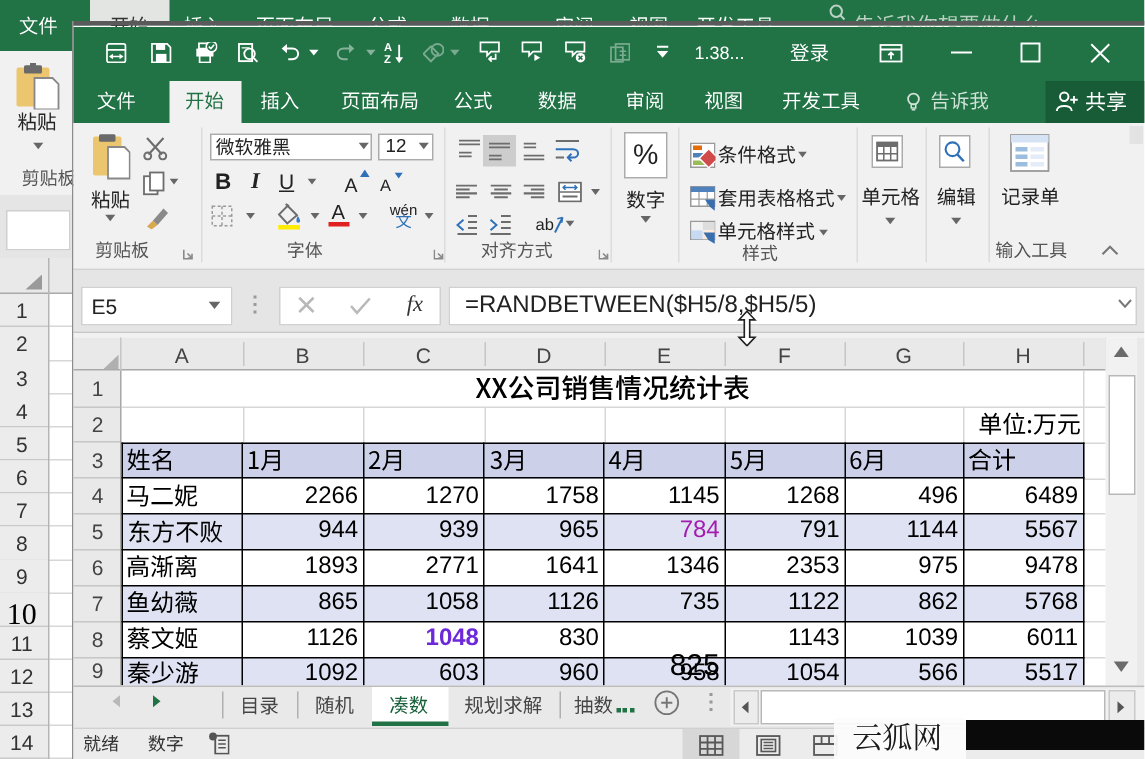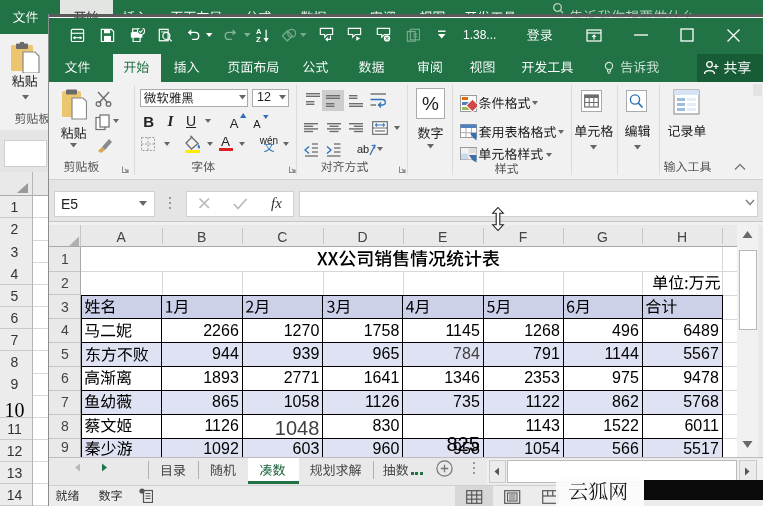--- a/index.html
+++ b/index.html
@@ -561,20 +561,21 @@
 <div style="position:absolute;left:169px;top:207px;width:2px;height:2px;background:#999;"></div>
 <div style="position:absolute;left:186px;top:191px;width:108px;height:25.5px;background:#fff;border:1px solid #d0d0d0;box-sizing:border-box;"></div>
 <svg style="position:absolute;left:198px;top:197px;" width="13" height="13" viewBox="0 0 13 13">
       <path d="M1.5 1.5 L11 11 M11 1.5 L1.5 11" stroke="#b9b9b9" stroke-width="1.7"></path>
     </svg>
 <svg style="position:absolute;left:233px;top:198px;" width="15" height="12" viewBox="0 0 15 12">
       <path d="M1 6 L5 10.5 L13.5 1" fill="none" stroke="#b9b9b9" stroke-width="1.7"></path>
     </svg>
 <div style="position:absolute;left:276.5px;transform:translateX(-50%);top:196px;font-family:Liberation Serif,serif;font-size:15px;font-weight:normal;font-style:italic;color:#333;letter-spacing:0;white-space:pre;line-height:1;">fx</div>
 <div style="position:absolute;left:299px;top:191px;width:459px;height:25.5px;background:#fff;border:1px solid #d0d0d0;box-sizing:border-box;"></div>
+<div style="position:absolute;left:310px;top:195.5px;font-family:Liberation Sans,sans-serif;font-size:16px;font-weight:normal;color:#222;letter-spacing:0;white-space:pre;line-height:1;">=RANDBETWEEN($H5/8,$H5/5)</div>
 <svg style="position:absolute;left:745px;top:199px;" width="10" height="7" viewBox="0 0 10 7">
       <path d="M1 1 L5 5.5 L9 1" fill="none" stroke="#777" stroke-width="1.3"></path>
     </svg>
 <svg style="position:absolute;left:491px;top:207px;z-index:30" width="14" height="24" viewBox="0 0 14 24">
       <path d="M7 0.5 L12.3 6.2 L8.8 6.2 L8.8 17.8 L12.3 17.8 L7 23.5 L1.7 17.8 L5.2 17.8 L5.2 6.2 L1.7 6.2 Z" fill="#fff" stroke="#222" stroke-width="1.1"></path>
     </svg>
 <div style="position:absolute;left:49px;top:221px;width:714px;height:1px;background:#c6c6c6;"></div>
 <div style="position:absolute;left:49px;top:222px;width:714px;height:3px;background:#f1f1f1;"></div>
 <div style="position:absolute;left:49px;top:225px;width:688px;height:22px;background:#e9e9e9;"></div>
 <div style="position:absolute;left:49px;top:247px;width:32px;height:210px;background:#e9e9e9;"></div>
@@ -696,21 +697,21 @@
 <div style="position:absolute;right:283.2px;top:322.5px;font-family:Liberation Sans,sans-serif;font-size:16px;font-weight:normal;color:#000;letter-spacing:0;white-space:pre;line-height:1;">1145</div>
 <div style="position:absolute;right:203.2px;top:322.5px;font-family:Liberation Sans,sans-serif;font-size:16px;font-weight:normal;color:#000;letter-spacing:0;white-space:pre;line-height:1;">1268</div>
 <div style="position:absolute;right:124.2px;top:322.5px;font-family:Liberation Sans,sans-serif;font-size:16px;font-weight:normal;color:#000;letter-spacing:0;white-space:pre;line-height:1;">496</div>
 <div style="position:absolute;right:44.2px;top:322.5px;font-family:Liberation Sans,sans-serif;font-size:16px;font-weight:normal;color:#000;letter-spacing:0;white-space:pre;line-height:1;">6489</div>
 <svg style="position:absolute;left:84.6px;top:345.5px;" width="64.3" height="16.8" viewBox="0.14 -14.54 64.30 16.85">
       <path d="M4.1 -4.2C3.5 -2.7 2.3 -1.2 1.1 -0.2C1.4 0 1.9 0.4 2.2 0.6C3.3 -0.5 4.5 -2.2 5.3 -3.9ZM10.7 -3.7C11.9 -2.4 13.3 -0.7 14 0.4L15 -0.2C14.4 -1.3 12.9 -3 11.6 -4.2ZM1.2 -11.3V-10.2H5.1C4.5 -9 3.9 -8.1 3.6 -7.7C3.1 -7 2.8 -6.5 2.4 -6.4C2.6 -6.1 2.8 -5.5 2.8 -5.2C3 -5.4 3.6 -5.4 4.6 -5.4H8.1V-0.4C8.1 -0.2 8.1 -0.1 7.8 -0.1C7.5 -0.1 6.7 -0.1 5.8 -0.1C5.9 0.2 6.1 0.8 6.2 1.2C7.4 1.2 8.2 1.1 8.7 0.9C9.2 0.7 9.3 0.3 9.3 -0.4V-5.4H14V-6.6H9.3V-9H8.1V-6.6H4.3C5.1 -7.6 5.9 -8.9 6.6 -10.2H14.7V-11.3H7.2C7.5 -11.9 7.7 -12.4 8 -13L6.7 -13.5C6.4 -12.8 6.1 -12 5.7 -11.3Z M23 -13.1C23.5 -12.3 23.9 -11.3 24.1 -10.7H17.1V-9.5H21.5C21.3 -5.8 20.9 -1.7 16.7 0.4C17.1 0.6 17.4 1 17.6 1.3C20.7 -0.3 21.9 -2.9 22.4 -5.8H28.1C27.8 -2.2 27.5 -0.6 27.1 -0.2C26.8 -0 26.6 0 26.3 0C25.9 0 24.7 -0 23.6 -0.1C23.8 0.2 24 0.7 24 1.1C25.1 1.1 26.1 1.2 26.7 1.1C27.3 1.1 27.7 1 28.1 0.5C28.7 -0.1 29 -1.8 29.4 -6.4C29.4 -6.5 29.4 -6.9 29.4 -6.9H22.6C22.7 -7.8 22.7 -8.7 22.8 -9.5H31V-10.7H24.2L25.4 -11.2C25.1 -11.8 24.6 -12.8 24.2 -13.5Z M40.9 -7.6C42.8 -6.4 45.2 -4.5 46.4 -3.2L47.4 -4.2C46.2 -5.4 43.7 -7.2 41.8 -8.4ZM33.1 -12.3V-11.1H40.2C38.6 -8.4 35.9 -5.6 32.7 -4.1C33 -3.8 33.3 -3.3 33.5 -3C35.7 -4.2 37.7 -5.8 39.3 -7.7V1.2H40.6V-9.3C41.1 -9.9 41.4 -10.5 41.8 -11.1H46.9V-12.3Z M51.7 -10.5V-6.2C51.7 -4.1 51.5 -1.2 48.6 0.4C48.9 0.7 49.2 1 49.4 1.3C52.4 -0.7 52.8 -3.8 52.8 -6.2V-10.5ZM52.6 -2C53.3 -1.1 54.2 0.1 54.6 0.9L55.5 0.2C55.1 -0.5 54.2 -1.7 53.5 -2.5ZM49.4 -12.7V-2.9H50.4V-11.6H54.1V-3H55.1V-12.7ZM58 -9.5H61C60.7 -7 60.2 -5.1 59.4 -3.5C58.5 -4.9 57.9 -6.4 57.4 -8.1C57.6 -8.6 57.8 -9.1 58 -9.5ZM57.9 -13.3C57.4 -10.8 56.6 -8.4 55.4 -6.8C55.6 -6.6 56 -6.1 56.1 -5.8C56.4 -6.1 56.6 -6.5 56.8 -6.8C57.3 -5.2 58 -3.7 58.8 -2.5C57.9 -1.2 56.8 -0.3 55.6 0.4C55.8 0.6 56.2 1 56.3 1.3C57.5 0.6 58.6 -0.3 59.4 -1.6C60.4 -0.4 61.4 0.6 62.7 1.2C62.8 1 63.2 0.6 63.4 0.4C62.1 -0.3 61 -1.3 60 -2.5C61 -4.3 61.7 -6.6 62 -9.5H63.2V-10.6H58.3C58.6 -11.4 58.8 -12.2 59 -13.1Z" fill="#000"></path>
     </svg>
 <div style="position:absolute;right:524.2px;top:346.4px;font-family:Liberation Sans,sans-serif;font-size:16px;font-weight:normal;color:#000;letter-spacing:0;white-space:pre;line-height:1;">944</div>
 <div style="position:absolute;right:443.7px;top:346.4px;font-family:Liberation Sans,sans-serif;font-size:16px;font-weight:normal;color:#000;letter-spacing:0;white-space:pre;line-height:1;">939</div>
 <div style="position:absolute;right:363.7px;top:346.4px;font-family:Liberation Sans,sans-serif;font-size:16px;font-weight:normal;color:#000;letter-spacing:0;white-space:pre;line-height:1;">965</div>
-<div style="position:absolute;right:283.2px;top:346.4px;font-family:Liberation Sans,sans-serif;font-size:16px;font-weight:normal;color:#404040;letter-spacing:0;white-space:pre;line-height:1;">784</div>
+<div style="position:absolute;right:283.2px;top:346.4px;font-family:Liberation Sans,sans-serif;font-size:16px;font-weight:normal;color:#a21caf;letter-spacing:0;white-space:pre;line-height:1;">784</div>
 <div style="position:absolute;right:203.2px;top:346.4px;font-family:Liberation Sans,sans-serif;font-size:16px;font-weight:normal;color:#000;letter-spacing:0;white-space:pre;line-height:1;">791</div>
 <div style="position:absolute;right:124.2px;top:346.4px;font-family:Liberation Sans,sans-serif;font-size:16px;font-weight:normal;color:#000;letter-spacing:0;white-space:pre;line-height:1;">1144</div>
 <div style="position:absolute;right:44.2px;top:346.4px;font-family:Liberation Sans,sans-serif;font-size:16px;font-weight:normal;color:#000;letter-spacing:0;white-space:pre;line-height:1;">5567</div>
 <svg style="position:absolute;left:84.4px;top:369.4px;" width="48.1" height="16.9" viewBox="-0.06 -14.55 48.06 16.86">
       <path d="M4.6 -8.9H11.5V-7.5H4.6ZM3.4 -9.8V-6.6H12.8V-9.8ZM7.1 -13.2 7.5 -11.8H0.9V-10.7H15V-11.8H8.8C8.7 -12.3 8.4 -13 8.2 -13.5ZM1.5 -5.7V1.3H2.7V-4.7H13.3V0C13.3 0.2 13.2 0.3 13 0.3C12.8 0.3 12.1 0.3 11.4 0.2C11.5 0.5 11.7 0.9 11.8 1.2C12.8 1.2 13.5 1.2 13.9 1C14.3 0.8 14.5 0.6 14.5 0V-5.7ZM4.5 -3.8V0.3H5.6V-0.5H11.3V-3.8ZM5.6 -2.9H10.2V-1.4H5.6Z M17.3 -12.4C18.2 -11.9 19.3 -11.2 19.9 -10.6L20.6 -11.6C20 -12.1 18.9 -12.8 18 -13.3ZM16.6 -8.1C17.5 -7.6 18.7 -6.9 19.3 -6.5L20 -7.4C19.4 -7.9 18.2 -8.5 17.3 -9ZM16.9 0.4 18 1.1C18.7 -0.4 19.5 -2.4 20.1 -4L19.2 -4.7C18.5 -2.9 17.6 -0.8 16.9 0.4ZM20.8 -5.3C20.9 -5.4 21.4 -5.5 21.9 -5.5H23.1V-3.3C22 -3.1 21 -2.9 20.3 -2.7L20.6 -1.6L23.1 -2.2V1.2H24.1V-2.5L25.9 -3L25.7 -4L24.1 -3.6V-5.5H25.6V-6.6H24.1V-9H23.1V-6.6H21.7C22.1 -7.7 22.5 -9 22.8 -10.4H25.7V-11.5H23C23.1 -12.1 23.2 -12.7 23.3 -13.2L22.2 -13.4C22.1 -12.8 22 -12.1 22 -11.5H20.6V-10.4H21.7C21.5 -9.1 21.2 -8 21.1 -7.6C20.9 -6.9 20.7 -6.4 20.4 -6.3C20.5 -6 20.7 -5.5 20.8 -5.3ZM26.3 -12V-6.7C26.3 -4.1 26.2 -1.6 24.9 0.6C25.2 0.8 25.6 1.1 25.8 1.3C27.2 -1.1 27.4 -3.8 27.4 -6.7V-7.3H29V1.2H30V-7.3H31.3V-8.4H27.4V-11.2C28.6 -11.4 30 -11.7 31 -12.2L30.3 -13.2C29.3 -12.7 27.7 -12.3 26.3 -12Z M38.9 -13.2C39.1 -12.8 39.3 -12.4 39.5 -12H33V-10.9H47V-12H40.7C40.5 -12.4 40.2 -13.1 40 -13.6ZM36.7 -0.4C37.1 -0.5 37.7 -0.6 42.5 -1.1C42.8 -0.8 42.9 -0.5 43.1 -0.3L43.9 -0.9C43.5 -1.6 42.6 -2.7 42 -3.5L41.2 -3L41.9 -2L38 -1.6C38.5 -2.3 39 -3 39.5 -3.7H45.1V0C45.1 0.2 45.1 0.3 44.8 0.3C44.6 0.3 43.7 0.3 42.8 0.3C42.9 0.5 43.1 0.9 43.2 1.2C44.4 1.2 45.2 1.2 45.7 1.1C46.1 0.9 46.3 0.6 46.3 0V-4.8H40.2L40.8 -5.9H45.3V-10.4H44.1V-6.8H35.9V-10.4H34.8V-5.9H39.4C39.2 -5.5 39 -5.1 38.8 -4.8H33.7V1.3H34.9V-3.7H38.2C37.8 -3.1 37.5 -2.6 37.3 -2.4C36.9 -1.9 36.6 -1.6 36.3 -1.5C36.5 -1.2 36.7 -0.6 36.7 -0.4ZM42.1 -10.7C41.6 -10.2 40.9 -9.8 40.2 -9.4C39.3 -9.8 38.4 -10.2 37.6 -10.6L37.1 -10C37.8 -9.7 38.6 -9.3 39.3 -8.9C38.4 -8.4 37.5 -8 36.7 -7.7C36.8 -7.6 37.2 -7.2 37.3 -7C38.2 -7.4 39.2 -7.9 40.2 -8.5C41.2 -8 42 -7.5 42.7 -7.1L43.2 -7.8C42.6 -8.1 41.9 -8.5 41 -9C41.7 -9.4 42.3 -9.8 42.9 -10.3Z" fill="#000"></path>
     </svg>
 <div style="position:absolute;right:524.2px;top:370.3px;font-family:Liberation Sans,sans-serif;font-size:16px;font-weight:normal;color:#000;letter-spacing:0;white-space:pre;line-height:1;">1893</div>
 <div style="position:absolute;right:443.7px;top:370.3px;font-family:Liberation Sans,sans-serif;font-size:16px;font-weight:normal;color:#000;letter-spacing:0;white-space:pre;line-height:1;">2771</div>
 <div style="position:absolute;right:363.7px;top:370.3px;font-family:Liberation Sans,sans-serif;font-size:16px;font-weight:normal;color:#000;letter-spacing:0;white-space:pre;line-height:1;">1641</div>
 <div style="position:absolute;right:283.2px;top:370.3px;font-family:Liberation Sans,sans-serif;font-size:16px;font-weight:normal;color:#000;letter-spacing:0;white-space:pre;line-height:1;">1346</div>
@@ -724,25 +725,25 @@
 <div style="position:absolute;right:443.7px;top:394.2px;font-family:Liberation Sans,sans-serif;font-size:16px;font-weight:normal;color:#000;letter-spacing:0;white-space:pre;line-height:1;">1058</div>
 <div style="position:absolute;right:363.7px;top:394.2px;font-family:Liberation Sans,sans-serif;font-size:16px;font-weight:normal;color:#000;letter-spacing:0;white-space:pre;line-height:1;">1126</div>
 <div style="position:absolute;right:283.2px;top:394.2px;font-family:Liberation Sans,sans-serif;font-size:16px;font-weight:normal;color:#000;letter-spacing:0;white-space:pre;line-height:1;">735</div>
 <div style="position:absolute;right:203.2px;top:394.2px;font-family:Liberation Sans,sans-serif;font-size:16px;font-weight:normal;color:#000;letter-spacing:0;white-space:pre;line-height:1;">1122</div>
 <div style="position:absolute;right:124.2px;top:394.2px;font-family:Liberation Sans,sans-serif;font-size:16px;font-weight:normal;color:#000;letter-spacing:0;white-space:pre;line-height:1;">862</div>
 <div style="position:absolute;right:44.2px;top:394.2px;font-family:Liberation Sans,sans-serif;font-size:16px;font-weight:normal;color:#000;letter-spacing:0;white-space:pre;line-height:1;">5768</div>
 <svg style="position:absolute;left:84.1px;top:417.1px;" width="48.7" height="16.8" viewBox="-0.42 -14.55 48.67 16.83">
       <path d="M4.6 -2.2C3.9 -1.3 2.5 -0.4 1.2 0.2C1.5 0.4 1.9 0.8 2.1 1C3.4 0.4 4.9 -0.7 5.8 -1.8ZM10.1 -1.6C11.4 -0.9 12.9 0.3 13.7 1L14.6 0.3C13.8 -0.4 12.2 -1.5 11 -2.3ZM9 -10.3 8 -10C8.6 -8.4 9.6 -6.9 10.7 -5.8H5.6C6.6 -6.8 7.5 -7.9 8 -9.3L7.3 -9.6L7.1 -9.6H4.5L4.9 -10.2H5.9V-11.3H10.1V-10.2H11.2V-11.3H15.1V-12.3H11.2V-13.4H10.1V-12.3H5.9V-13.4H4.7V-12.3H0.9V-11.3H4.7V-10.4L3.9 -10.5C3.3 -9.5 2.2 -8.3 0.6 -7.4C0.8 -7.2 1.2 -6.9 1.3 -6.7C2.3 -7.3 3.1 -8 3.8 -8.7H6.6C6.3 -8.3 6 -7.8 5.6 -7.4C5.2 -7.7 4.6 -8.1 4 -8.3L3.5 -7.8C4 -7.5 4.6 -7.1 5 -6.7C4.8 -6.5 4.5 -6.3 4.3 -6.1C3.8 -6.4 3.2 -6.9 2.7 -7.2L2 -6.7C2.6 -6.4 3.1 -5.9 3.6 -5.5C2.6 -4.9 1.6 -4.4 0.6 -4.1C0.8 -3.9 1.1 -3.5 1.2 -3.2C2.6 -3.7 4 -4.4 5.2 -5.4V-4.8H10.9V-5.6C11.9 -4.7 13.1 -4 14.5 -3.6C14.6 -3.9 14.9 -4.3 15.2 -4.6C14 -4.9 12.8 -5.5 11.9 -6.2C12.8 -7 13.7 -8.1 14.3 -9.1L13.6 -9.6L13.4 -9.5H9.3ZM12.8 -8.6C12.3 -8 11.8 -7.3 11.2 -6.8C10.7 -7.4 10.2 -8 9.8 -8.6ZM2.4 -3.7V-2.7H7.4V0C7.4 0.2 7.4 0.2 7.2 0.3C6.9 0.3 6.2 0.3 5.4 0.2C5.6 0.5 5.8 1 5.8 1.3C6.9 1.3 7.6 1.3 8.1 1.1C8.5 0.9 8.6 0.7 8.6 0V-2.7H13.6V-3.7Z M22.8 -13.2C23.2 -12.4 23.8 -11.3 24 -10.7L25.3 -11.1C25.1 -11.7 24.5 -12.8 24 -13.6ZM16.8 -10.6V-9.4H19.3C20.2 -7 21.5 -4.9 23.2 -3.2C21.4 -1.7 19.2 -0.6 16.6 0.1C16.8 0.4 17.2 1 17.3 1.2C20 0.4 22.2 -0.8 24 -2.3C25.8 -0.7 28 0.4 30.6 1.2C30.8 0.8 31.2 0.3 31.5 0.1C28.9 -0.6 26.7 -1.7 25 -3.2C26.6 -4.9 27.8 -6.9 28.7 -9.4H31.3V-10.6ZM24.1 -4C22.6 -5.6 21.4 -7.4 20.5 -9.4H27.4C26.6 -7.3 25.5 -5.5 24.1 -4Z M42.3 -7.8H45.2V-4.7H42.3ZM41.3 -8.7V-3.7H43.3V-0.6H40.2V-11.5H43.2V-8.7ZM47 -12.6H39.1V0.4H47.2V-0.6H44.4V-3.7H46.3V-8.7H44.3V-11.5H47ZM37.1 -9C36.9 -6.8 36.5 -5 35.9 -3.5C35.3 -4 34.8 -4.4 34.3 -4.7C34.6 -6 34.9 -7.5 35.2 -9ZM33 -4.3C33.8 -3.8 34.6 -3.2 35.4 -2.5C34.7 -1.2 33.7 -0.3 32.6 0.3C32.8 0.5 33.1 1 33.3 1.3C34.5 0.6 35.5 -0.4 36.2 -1.7C36.8 -1.1 37.3 -0.6 37.6 -0.2L38.4 -1C38 -1.6 37.5 -2.2 36.8 -2.8C37.6 -4.6 38 -6.9 38.2 -10.1L37.5 -10.2L37.3 -10.1H35.4C35.6 -11.3 35.7 -12.4 35.8 -13.4L34.7 -13.5C34.6 -12.4 34.4 -11.3 34.3 -10.1H32.8V-9H34.1C33.7 -7.2 33.4 -5.5 33 -4.3Z" fill="#000"></path>
     </svg>
 <div style="position:absolute;right:524.2px;top:418px;font-family:Liberation Sans,sans-serif;font-size:16px;font-weight:normal;color:#000;letter-spacing:0;white-space:pre;line-height:1;">1126</div>
-<div style="position:absolute;right:443.7px;top:418px;font-family:Liberation Sans,sans-serif;font-size:20px;font-weight:normal;color:#404040;letter-spacing:0;white-space:pre;line-height:1;">1048</div>
+<div style="position:absolute;right:443.7px;top:418px;font-family:Liberation Sans,sans-serif;font-size:16px;font-weight:bold;color:#6d28d9;letter-spacing:0;white-space:pre;line-height:1;">1048</div>
 <div style="position:absolute;right:363.7px;top:418px;font-family:Liberation Sans,sans-serif;font-size:16px;font-weight:normal;color:#000;letter-spacing:0;white-space:pre;line-height:1;">830</div>
 <div style="position:absolute;right:283.2px;top:434px;font-family:Liberation Sans, sans-serif;font-size:20px;font-weight:normal;color:#000;letter-spacing:0;white-space:pre;line-height:1;">825</div>
 <div style="position:absolute;right:203.2px;top:418px;font-family:Liberation Sans,sans-serif;font-size:16px;font-weight:normal;color:#000;letter-spacing:0;white-space:pre;line-height:1;">1143</div>
-<div style="position:absolute;right:124.2px;top:418px;font-family:Liberation Sans,sans-serif;font-size:16px;font-weight:normal;color:#000;letter-spacing:0;white-space:pre;line-height:1;">1522</div>
+<div style="position:absolute;right:124.2px;top:418px;font-family:Liberation Sans,sans-serif;font-size:16px;font-weight:normal;color:#000;letter-spacing:0;white-space:pre;line-height:1;">1039</div>
 <div style="position:absolute;right:44.2px;top:418px;font-family:Liberation Sans,sans-serif;font-size:16px;font-weight:normal;color:#000;letter-spacing:0;white-space:pre;line-height:1;">6011</div>
 <svg style="position:absolute;left:83.9px;top:439.7px;" width="49.0" height="16.7" viewBox="-0.57 -14.46 48.96 16.74">
       <path d="M7.5 -13.4C7.4 -13 7.3 -12.5 7.2 -12H1.7V-11H6.9C6.7 -10.6 6.6 -10.3 6.4 -9.9H2.5V-8.9H5.9C5.7 -8.5 5.4 -8.2 5.2 -7.8H0.8V-6.8H4.3C3.3 -5.6 2 -4.6 0.4 -3.8C0.7 -3.6 1.1 -3.2 1.2 -2.9C2.4 -3.5 3.5 -4.3 4.5 -5.2C4.6 -5 4.7 -4.7 4.7 -4.4C5.6 -4.5 6.5 -4.5 7.4 -4.6V-3.4H2.9V-2.4H6.5C5.2 -1.3 3.3 -0.3 1.5 0.2C1.7 0.4 2.1 0.9 2.3 1.2C4 0.6 6 -0.5 7.4 -1.9V1.3H8.6V-2C10.2 -1 12.1 0.3 13.2 1.1L13.9 0.2C12.9 -0.5 11.2 -1.6 9.7 -2.4H13.1V-3.4H8.6V-4.8C9.5 -4.9 10.3 -5.1 11 -5.2L10.3 -6.1C8.9 -5.7 6.6 -5.5 4.5 -5.3C5 -5.8 5.4 -6.3 5.8 -6.8H10.2C11.3 -5.3 13 -3.8 14.7 -3C14.9 -3.3 15.2 -3.6 15.5 -3.9C14.1 -4.5 12.6 -5.6 11.6 -6.8H15.2V-7.8H6.5C6.8 -8.2 7 -8.5 7.2 -8.9H13.6V-9.9H7.7C7.8 -10.3 8 -10.6 8.1 -11H14.4V-12H8.4C8.5 -12.4 8.7 -12.9 8.7 -13.3Z M19.6 -10.9C19 -9.1 17.9 -7.1 16.8 -5.9C17.2 -5.7 17.7 -5.4 17.9 -5.3C18.9 -6.6 20 -8.7 20.8 -10.6ZM27.2 -10.4C28.3 -8.9 29.6 -6.7 30.2 -5.4L31.2 -6C30.6 -7.3 29.3 -9.4 28.2 -10.9ZM28.2 -5.2C26.2 -2 22 -0.5 16.5 0.1C16.8 0.4 17 0.9 17.1 1.3C22.8 0.5 27.1 -1.2 29.3 -4.7ZM23.2 -13.4V-3.6H24.4V-13.4Z M33.2 -12.4C34.1 -11.9 35.2 -11.2 35.7 -10.7L36.5 -11.6C35.9 -12.1 34.8 -12.8 33.9 -13.2ZM32.6 -8.1C33.5 -7.6 34.7 -7 35.3 -6.5L35.9 -7.5C35.3 -7.9 34.2 -8.5 33.3 -9ZM32.9 0.4 34 1.1C34.6 -0.4 35.3 -2.4 35.9 -4.1L34.9 -4.7C34.3 -2.9 33.5 -0.8 32.9 0.4ZM44 -6.2V-4.6H41.6V-3.5H44V-0.1C44 0.1 44 0.2 43.7 0.2C43.5 0.2 42.8 0.2 42 0.2C42.1 0.5 42.3 1 42.3 1.3C43.4 1.3 44.1 1.3 44.6 1.1C45 0.9 45.2 0.6 45.2 -0.1V-3.5H47.4V-4.6H45.2V-5.8C45.9 -6.4 46.7 -7.2 47.3 -8L46.6 -8.5L46.4 -8.4H42.4C42.7 -8.9 43 -9.5 43.2 -10.2H47.4V-11.3H43.6C43.8 -11.9 43.9 -12.6 44 -13.2L42.9 -13.4C42.6 -11.6 42 -9.7 41.1 -8.6C41.4 -8.4 41.9 -8.1 42.1 -8L42.4 -8.4V-7.4H45.4C45 -6.9 44.5 -6.5 44 -6.2ZM36.1 -10.9V-9.7H37.6C37.5 -5.8 37.3 -1.7 35.2 0.5C35.5 0.7 35.9 1 36.1 1.3C37.7 -0.5 38.3 -3.3 38.6 -6.3H40.2C40 -2 39.9 -0.5 39.6 -0.2C39.5 0 39.4 0.1 39.2 0.1C38.9 0.1 38.4 0 37.7 0C37.9 0.3 38 0.8 38 1.1C38.7 1.1 39.3 1.1 39.7 1.1C40.1 1.1 40.4 0.9 40.6 0.6C41 0 41.1 -1.7 41.3 -6.9C41.3 -7 41.3 -7.4 41.3 -7.4H38.6C38.7 -8.2 38.7 -8.9 38.7 -9.7H41.7V-10.9ZM37.5 -13C38 -12.4 38.6 -11.5 38.9 -10.9L40 -11.4C39.7 -12 39.2 -12.8 38.6 -13.5Z" fill="#000"></path>
     </svg>
 <div style="position:absolute;right:524.2px;top:440.5px;font-family:Liberation Sans,sans-serif;font-size:16px;font-weight:normal;color:#000;letter-spacing:0;white-space:pre;line-height:1;">1092</div>
 <div style="position:absolute;right:443.7px;top:440.5px;font-family:Liberation Sans,sans-serif;font-size:16px;font-weight:normal;color:#000;letter-spacing:0;white-space:pre;line-height:1;">603</div>
 <div style="position:absolute;right:363.7px;top:440.5px;font-family:Liberation Sans,sans-serif;font-size:16px;font-weight:normal;color:#000;letter-spacing:0;white-space:pre;line-height:1;">960</div>
 <div style="position:absolute;right:283.2px;top:440.5px;font-family:Liberation Sans,sans-serif;font-size:16px;font-weight:normal;color:#000;letter-spacing:0;white-space:pre;line-height:1;">958</div>
 <div style="position:absolute;right:203.2px;top:440.5px;font-family:Liberation Sans,sans-serif;font-size:16px;font-weight:normal;color:#000;letter-spacing:0;white-space:pre;line-height:1;">1054</div>
 <div style="position:absolute;right:124.2px;top:440.5px;font-family:Liberation Sans,sans-serif;font-size:16px;font-weight:normal;color:#000;letter-spacing:0;white-space:pre;line-height:1;">566</div>

